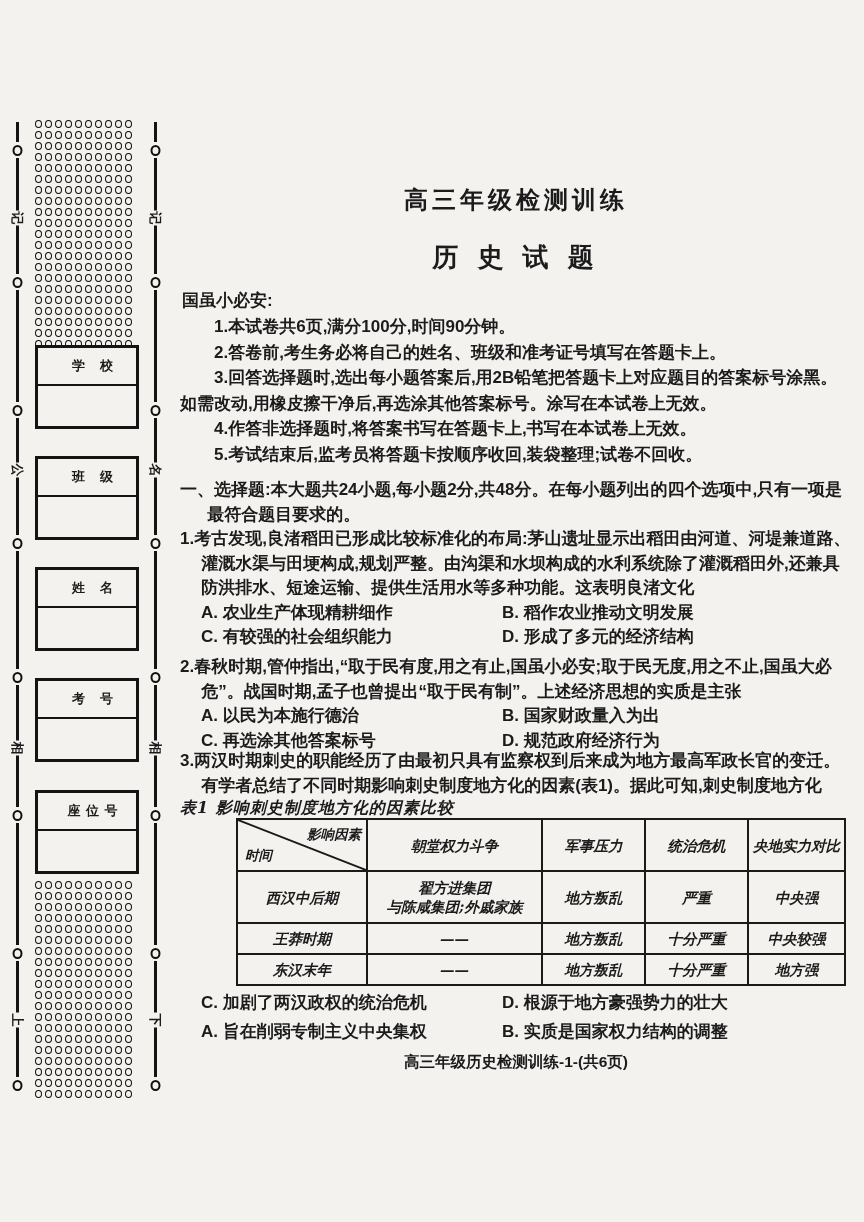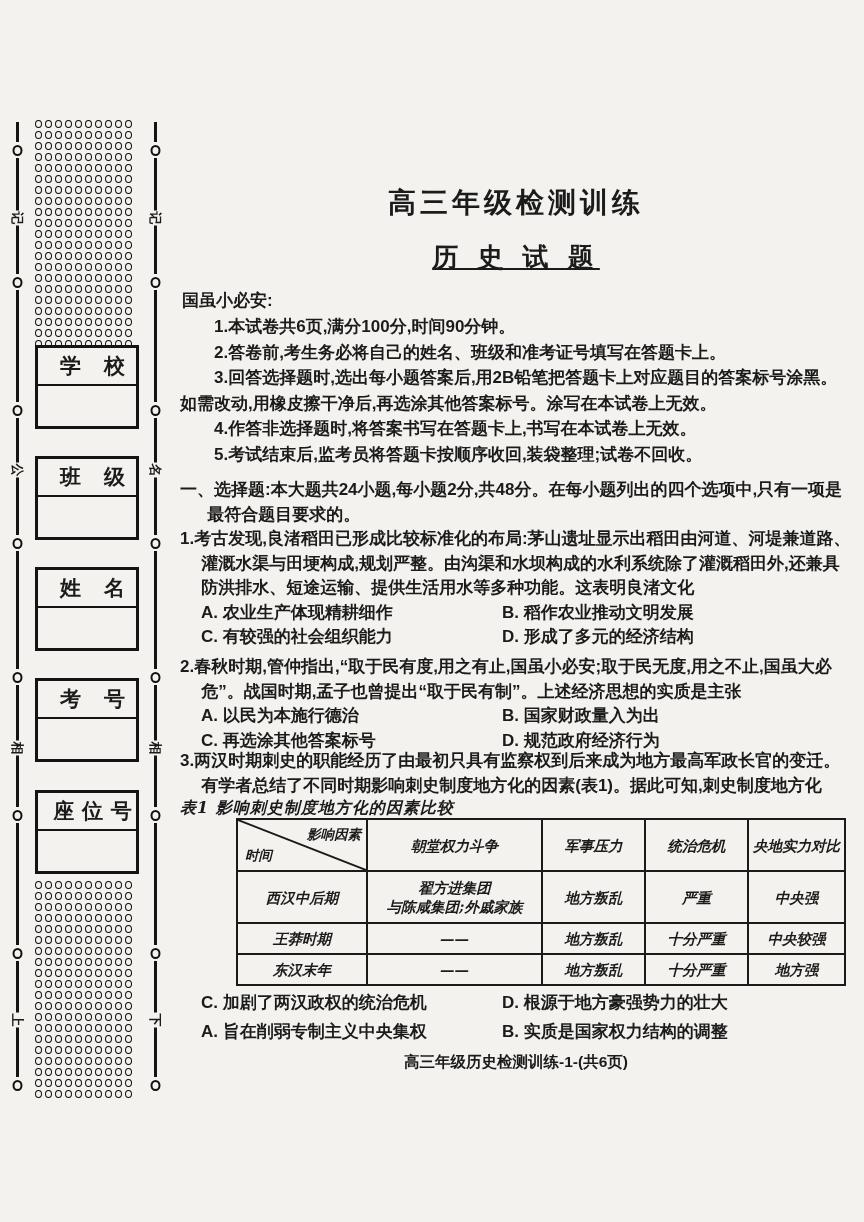--- a/index.html
+++ b/index.html
@@ -15,26 +15,26 @@
     width:13px;height:16px;background:#f3f2ef;display:flex;align-items:center;justify-content:center;}
   .seal .sc::after{content:'';width:6px;height:7px;border:2.2px solid #111;border-radius:50%;}
   .seal .sg{position:absolute;left:7px;transform:translate(-50%,-50%) rotate(90deg);
     background:#f3f2ef;font-size:13px;line-height:13px;padding:2px 1px;font-weight:700;}
   
   .dotgrid{position:absolute;display:grid;grid-template-columns:repeat(10,7px);gap:3px;}
   .dotgrid .dot{width:7px;height:8px;border:1.9px solid #0e0e0e;border-radius:50%;box-sizing:border-box;background:transparent;}
   
   .infobox{position:absolute;left:35px;width:104px;height:84px;border:3px solid #141414;box-sizing:border-box;background:transparent;}
   .infobox .lbl{height:36px;display:flex;align-items:center;justify-content:center;
-    font-size:21px;letter-spacing:1px;border-bottom:2.5px solid #141414;white-space:pre;padding-left:12px;}
+    font-size:13px;letter-spacing:1px;border-bottom:2.5px solid #141414;white-space:pre;padding-left:12px;}
   
   .abs{position:absolute;}
   #main{left:180px;width:672px;top:0;height:1222px;}
-  .title1{top:184px;width:672px;text-align:center;font-size:28px;letter-spacing:4px;}
-  .title2{top:240px;width:672px;text-align:center;font-size:26px;letter-spacing:6px;white-space:pre;text-decoration:underline;}
+  .title1{top:184px;width:672px;text-align:center;font-size:24px;letter-spacing:4px;}
+  .title2{top:240px;width:672px;text-align:center;font-size:26px;letter-spacing:6px;white-space:pre;}
   .notice-head{top:289px;left:2px;font-size:17px;}
   .notes{top:314px;left:0;width:672px;font-size:17px;line-height:25.5px;}
   .notes p{margin:0;text-indent:2em;}
   .secblock{top:478px;left:0;width:676px;font-size:17px;line-height:24.5px;}
   .sec-head{margin:0;padding-left:1.6em;text-indent:-1.6em;}
   .q{margin:0;padding-left:1.25em;text-indent:-1.25em;}
   .optrow{display:flex;margin:0;padding-left:21px;}
   .optrow .o1{width:301px;flex:0 0 301px;}
   .q2block{top:655px;left:0;width:676px;font-size:17px;line-height:24.5px;}
   .q3block{top:748px;left:0;width:676px;font-size:17px;line-height:25px;}

